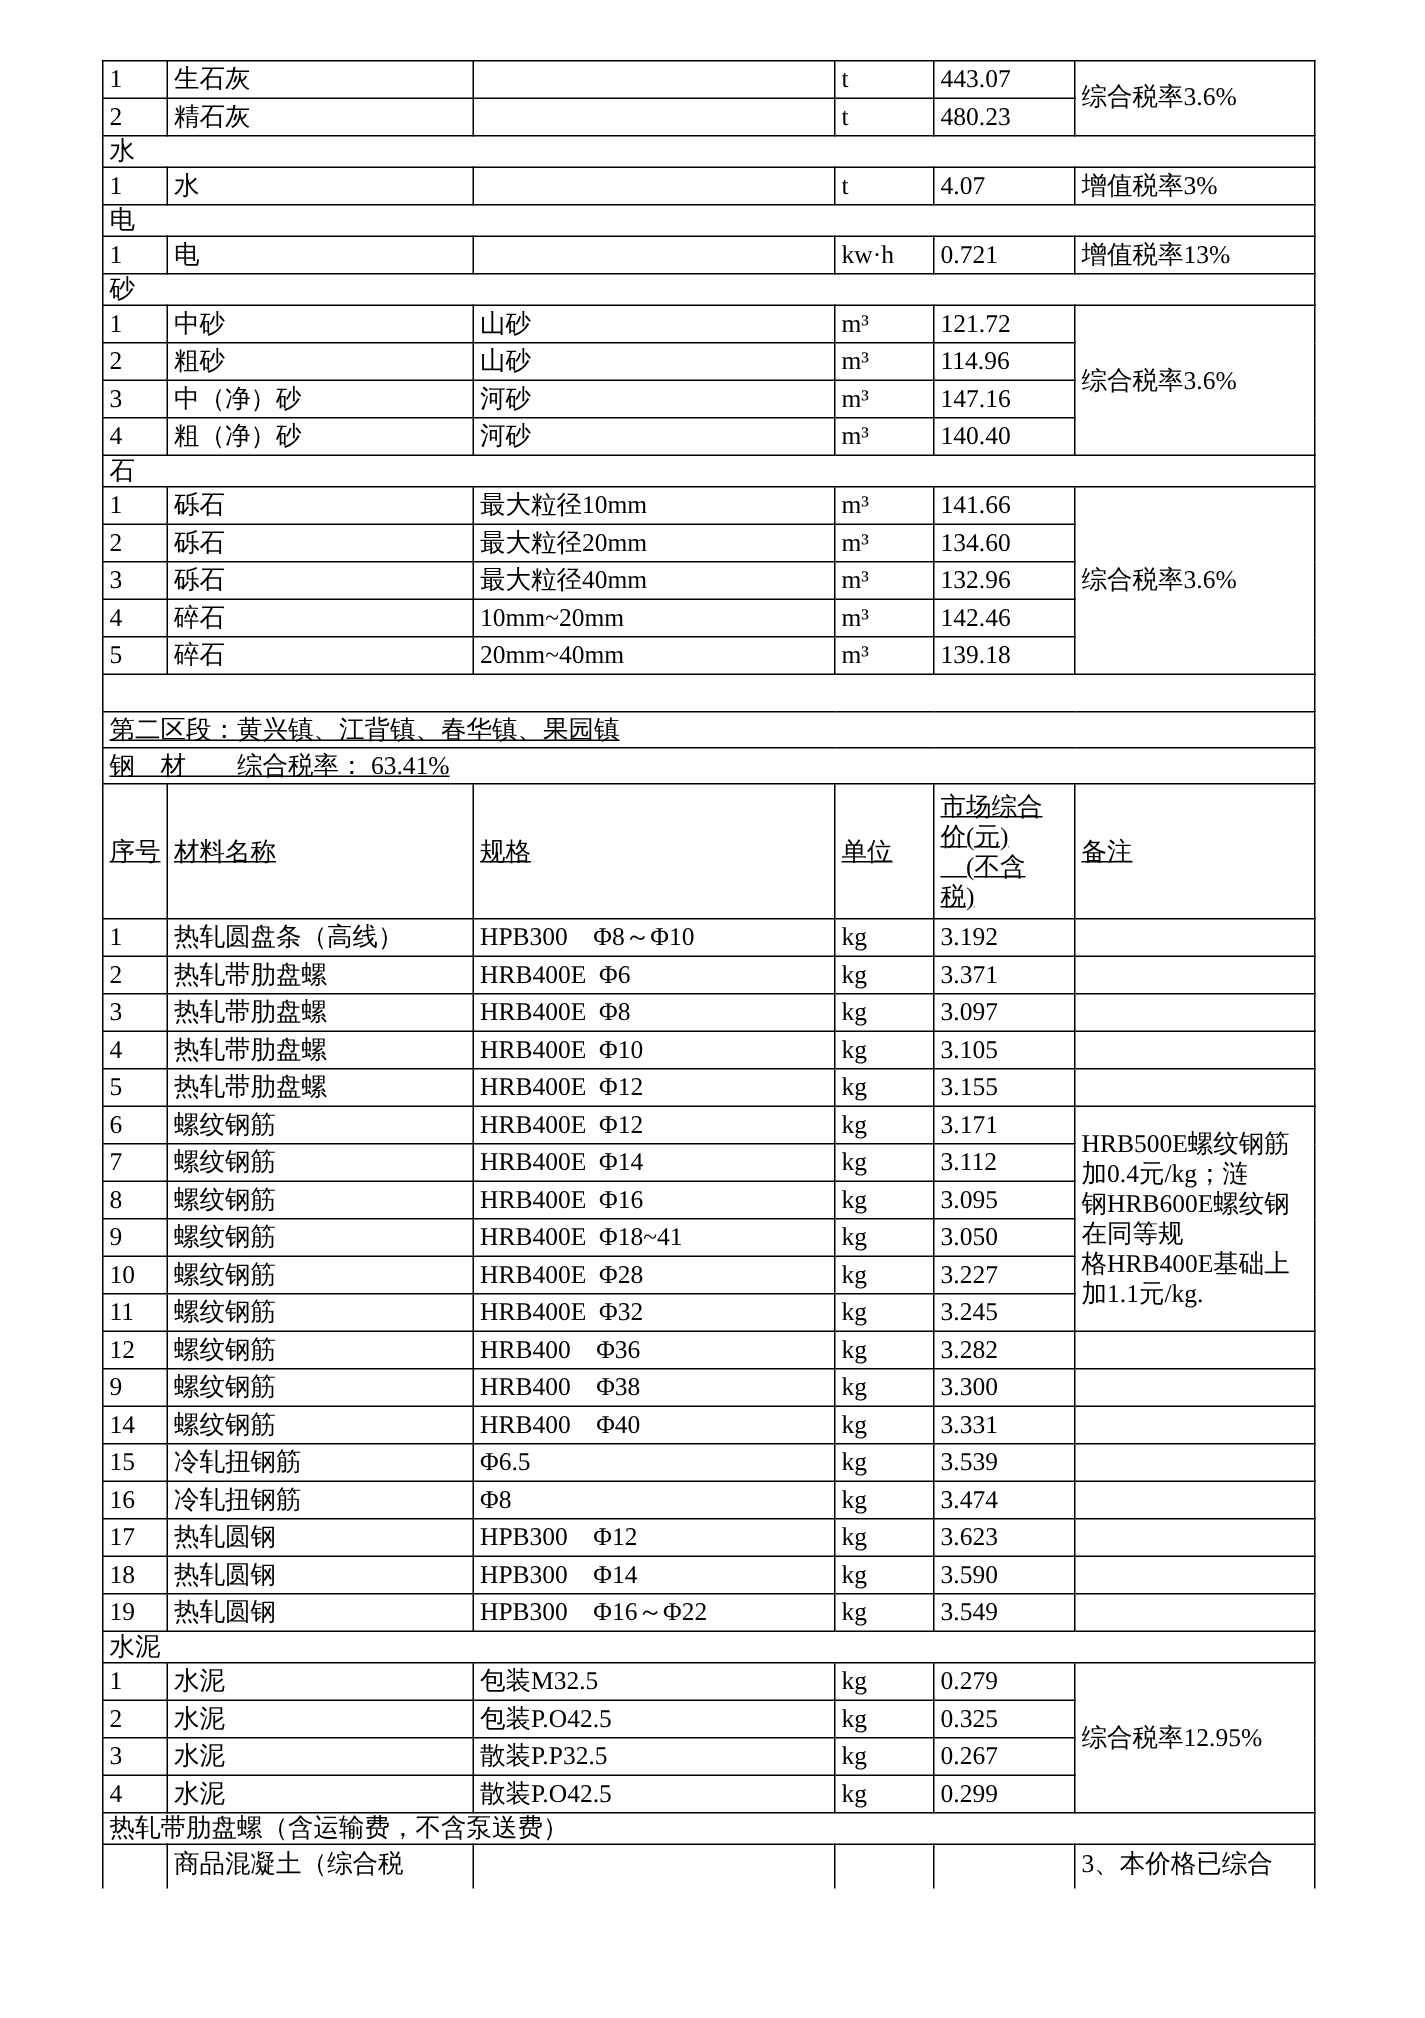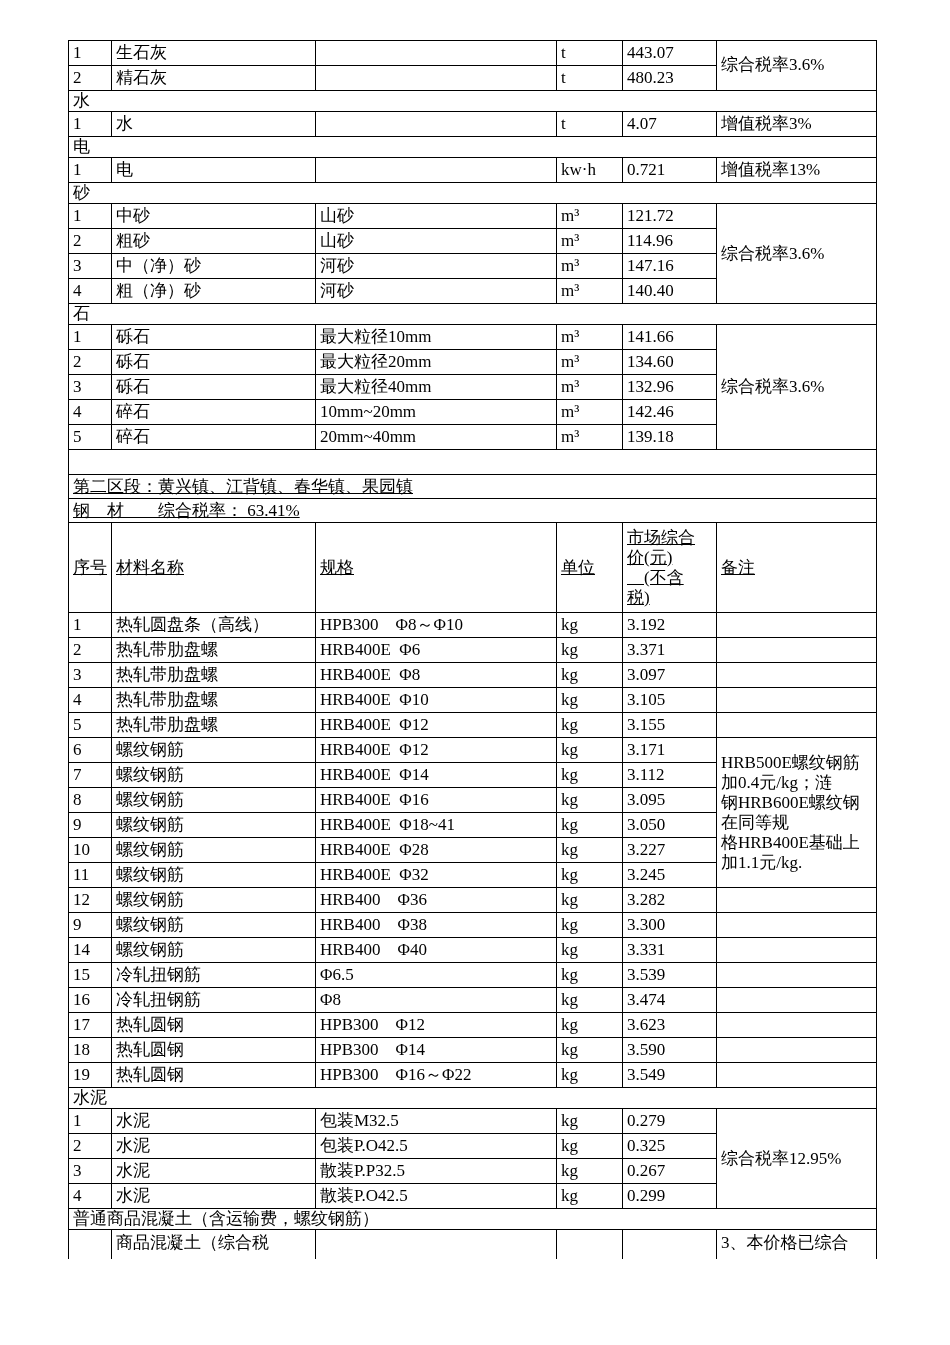--- a/index.html
+++ b/index.html
@@ -350,21 +350,21 @@
           <td>0.267</td>
         </tr>
         <tr class="data">
           <td>4</td>
           <td>水泥</td>
           <td>散装P.O42.5</td>
           <td>kg</td>
           <td>0.299</td>
         </tr>
         <tr class="section">
-          <td colspan="6">普通商品混凝土（含运输费，螺纹钢筋）</td>
+          <td colspan="6">热轧带肋盘螺（含运输费，不含泵送费）</td>
         </tr>
         <tr class="data cut">
           <td></td>
           <td>商品混凝土（综合税</td>
           <td></td>
           <td></td>
           <td></td>
           <td class="c-remark">3、本价格已综合</td>
         </tr>
       </tbody>

